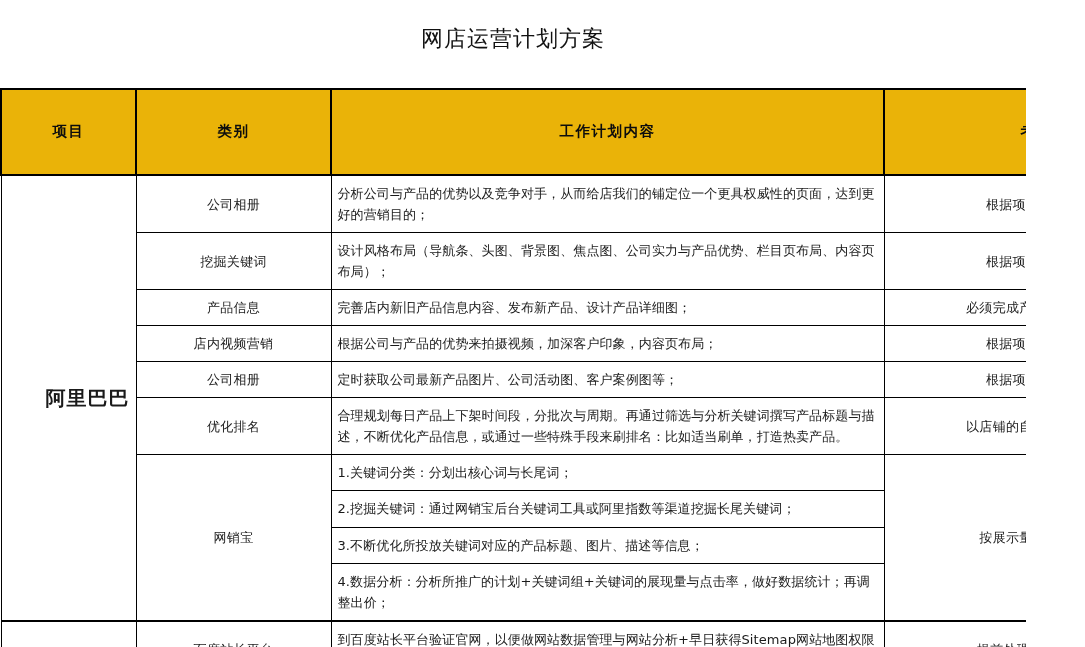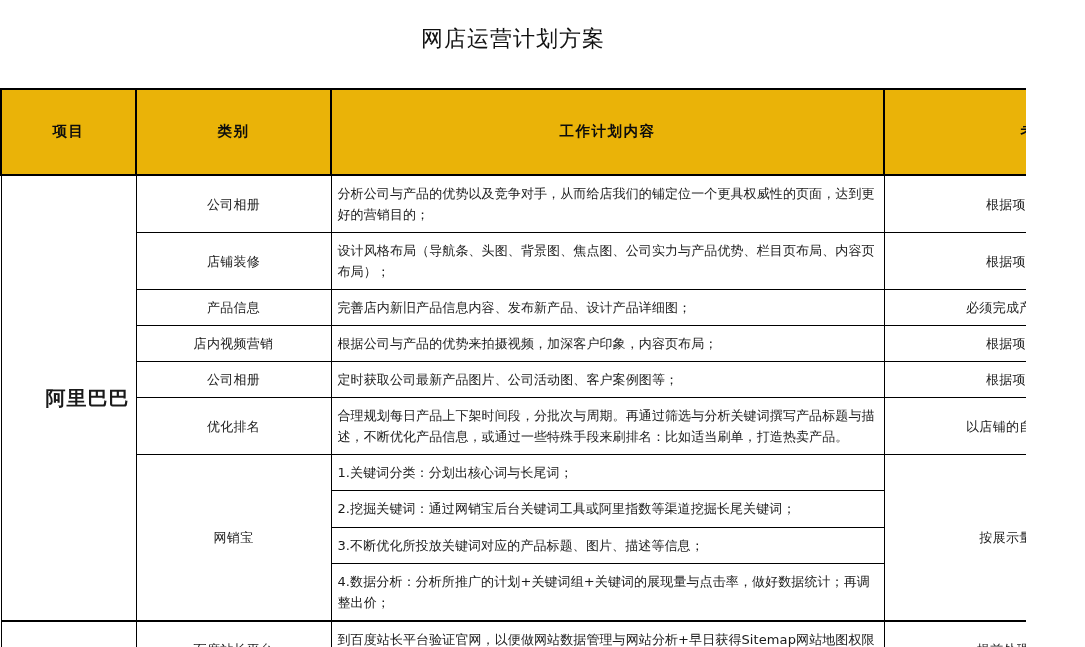--- a/index.html
+++ b/index.html
@@ -146,21 +146,21 @@
         </tr>
       </thead>
       <tbody id="table-body">
           <tr>
             <td class="proj" rowspan="10">阿里巴巴</td>
             <td class="cat">公司相册</td>
             <td class="content">分析公司与产品的优势以及竞争对手，从而给店我们的铺定位一个更具权威性的页面，达到更好的营销目的；</td>
             <td class="kpi">根据项目完成度为标准</td>
           </tr>
           <tr>
-            <td class="cat">店铺装修</td>
+            <td class="cat">挖掘关键词</td>
             <td class="content">设计风格布局（导航条、头图、背景图、焦点图、公司实力与产品优势、栏目页布局、内容页布局）；</td>
             <td class="kpi">根据项目完成度为标准</td>
           </tr>
           <tr>
             <td class="cat">产品信息</td>
             <td class="content">完善店内新旧产品信息内容、发布新产品、设计产品详细图；</td>
             <td class="kpi">必须完成产品图、介绍、属性</td>
           </tr>
           <tr>
             <td class="cat">店内视频营销</td>

